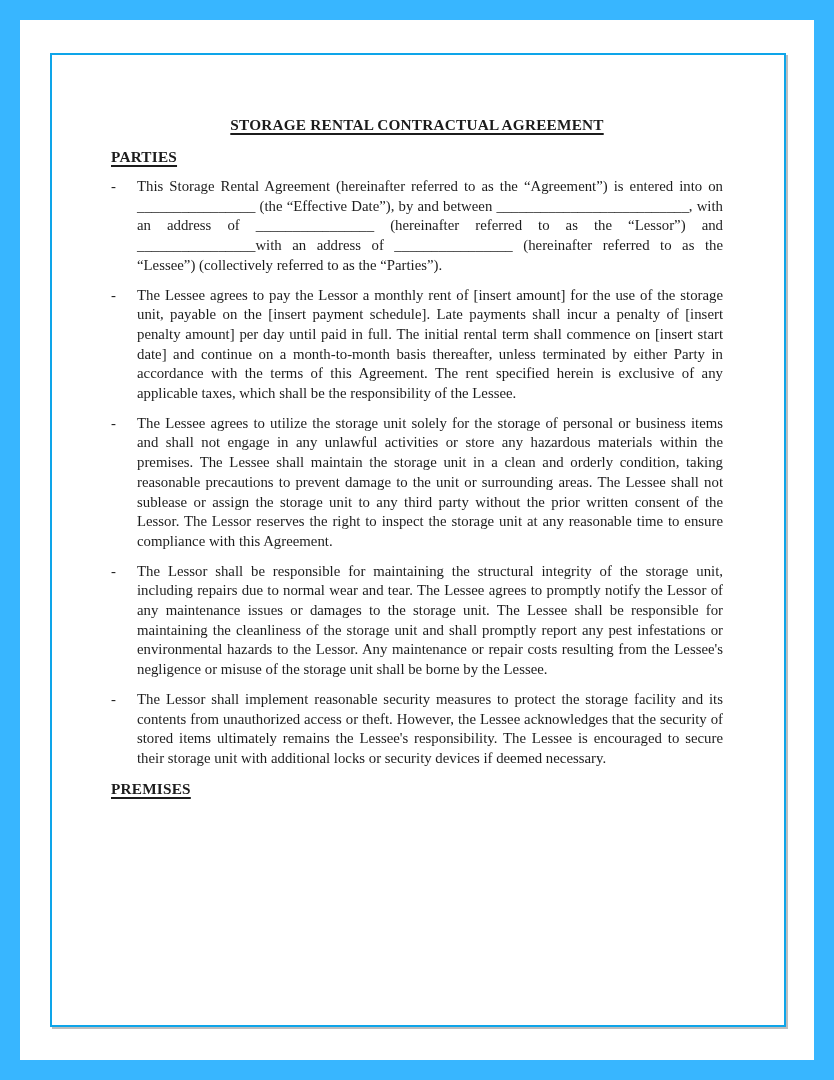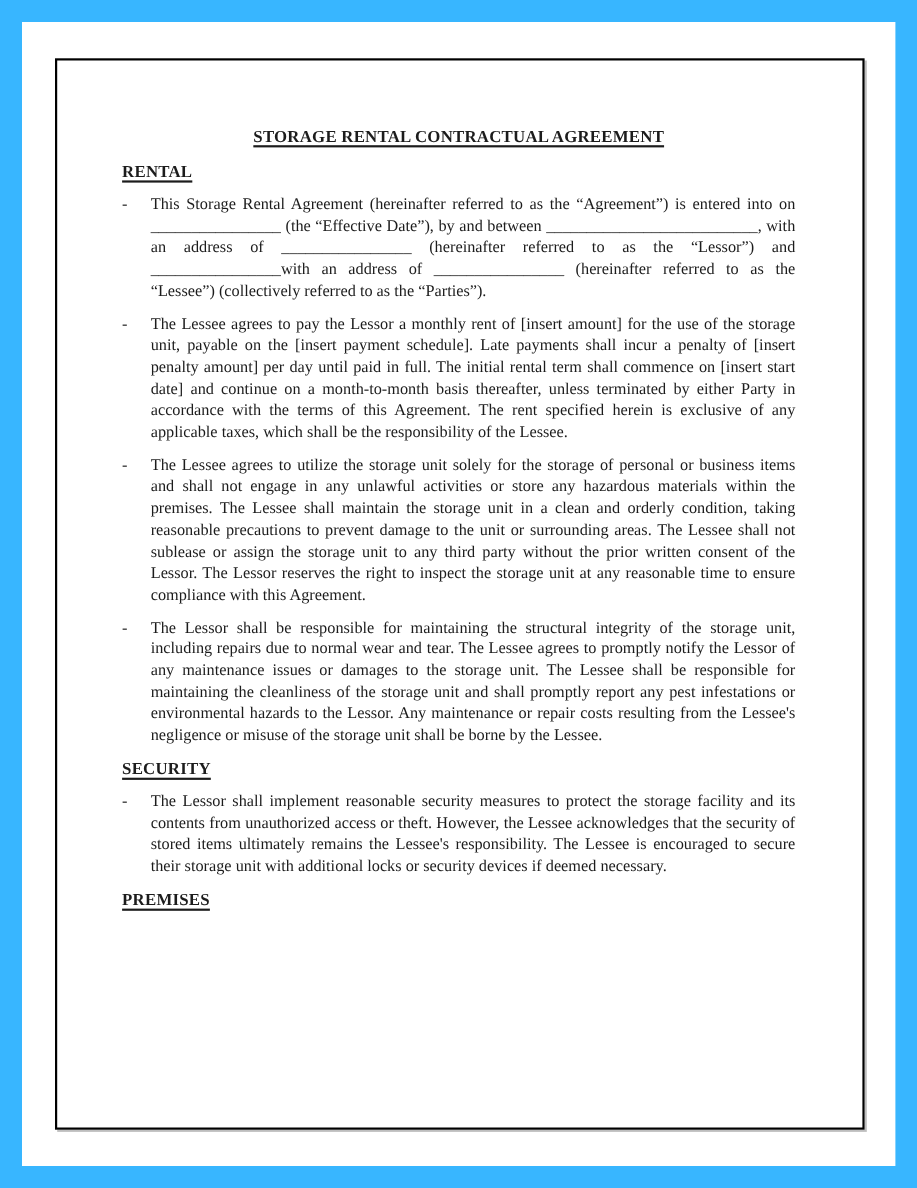--- a/index.html
+++ b/index.html
@@ -13,21 +13,21 @@
     color: #1c1c1c;
   }
   .page {
     position: absolute;
     left: 30px;
     top: 33px;
     width: 736px;
     height: 974px;
     box-sizing: border-box;
     background: #ffffff;
-    border: 2px solid #000000;
+    border: 2px solid #0ea5e9;
     box-shadow: 2px 2px 0 rgba(110,110,110,0.45);
     padding: 60px 61px 0 59px;
     overflow: hidden;
   }
   .doc-title {
     font-size: 15.3px;
     font-weight: bold;
     text-align: center;
     text-decoration: underline;
     text-decoration-thickness: 1.5px;
@@ -67,21 +67,21 @@
 </style>
 </head>
 <body>
 
 <div class="canvas">
   <div class="page">
 
     <h1 class="doc-title">STORAGE RENTAL CONTRACTUAL AGREEMENT</h1>
 
     <section class="doc-section">
-      <h2 class="sec-heading">RENTAL</h2>
+      <h2 class="sec-heading">PARTIES</h2>
       <div class="bullet">
         <span class="dash">-</span>
         <p>This Storage Rental Agreement (hereinafter referred to as the “Agreement”) is entered into on ________________ (the “Effective Date”), by and between __________________________, with an address of ________________ (hereinafter referred to as the “Lessor”) and ________________with an address of ________________ (hereinafter referred to as the “Lessee”) (collectively referred to as the “Parties”).</p>
       </div>
     </section>
 
     <section class="doc-section">
       <div class="bullet">
         <span class="dash">-</span>
         <p>The Lessee agrees to pay the Lessor a monthly rent of [insert amount] for the use of the storage unit, payable on the [insert payment schedule]. Late payments shall incur a penalty of [insert penalty amount] per day until paid in full. The initial rental term shall commence on [insert start date] and continue on a month-to-month basis thereafter, unless terminated by either Party in accordance with the terms of this Agreement. The rent specified herein is exclusive of any applicable taxes, which shall be the responsibility of the Lessee.</p>
@@ -96,21 +96,20 @@
     </section>
 
     <section class="doc-section">
       <div class="bullet">
         <span class="dash">-</span>
         <p>The Lessor shall be responsible for maintaining the structural integrity of the storage unit, including repairs due to normal wear and tear. The Lessee agrees to promptly notify the Lessor of any maintenance issues or damages to the storage unit. The Lessee shall be responsible for maintaining the cleanliness of the storage unit and shall promptly report any pest infestations or environmental hazards to the Lessor. Any maintenance or repair costs resulting from the Lessee's negligence or misuse of the storage unit shall be borne by the Lessee.</p>
       </div>
     </section>
 
     <section class="doc-section">
-      <h2 class="sec-heading">SECURITY</h2>
       <div class="bullet">
         <span class="dash">-</span>
         <p>The Lessor shall implement reasonable security measures to protect the storage facility and its contents from unauthorized access or theft. However, the Lessee acknowledges that the security of stored items ultimately remains the Lessee's responsibility. The Lessee is encouraged to secure their storage unit with additional locks or security devices if deemed necessary.</p>
       </div>
     </section>
 
     <section class="doc-section">
       <h2 class="sec-heading">PREMISES</h2>
     </section>
 

